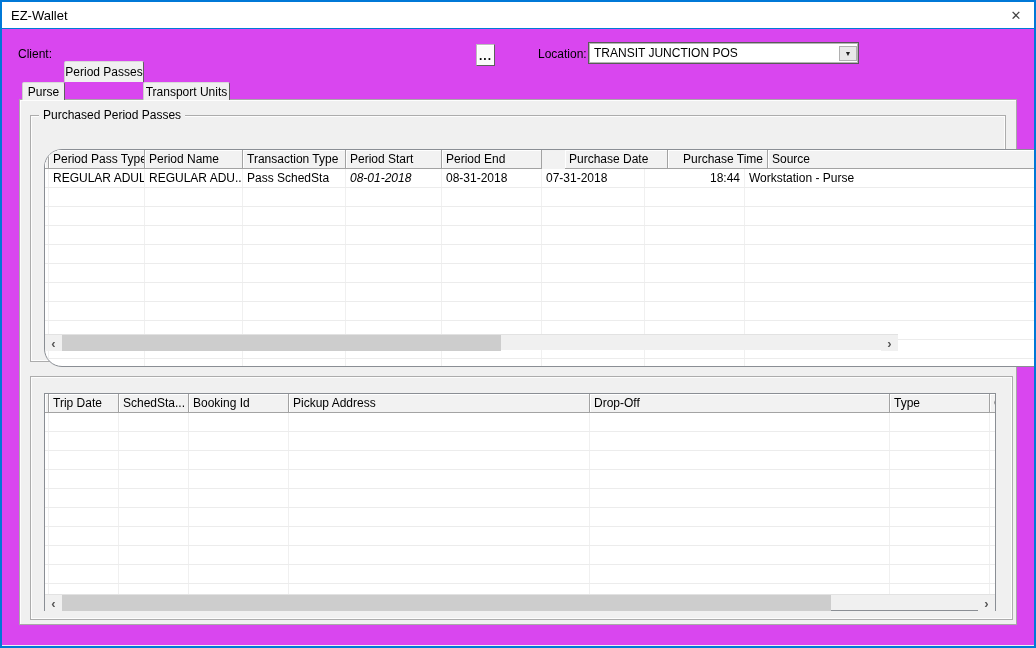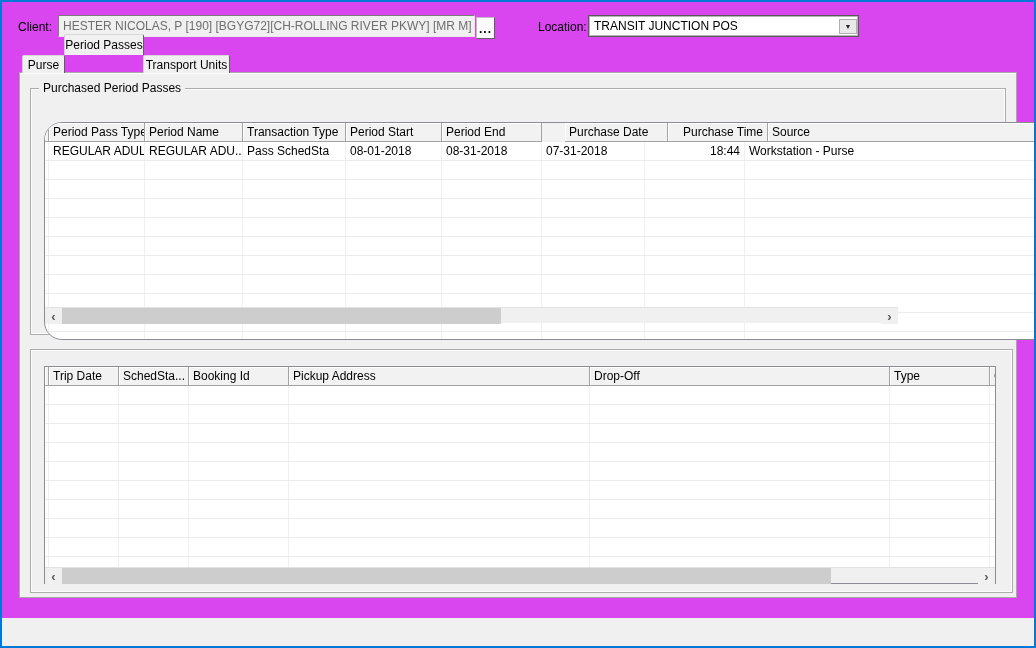--- a/index.html
+++ b/index.html
@@ -54,25 +54,30 @@
   .sb-btn.left { left:0; }
   .sb-btn.right { right:0; }
   .sb-thumb { position:absolute; top:0; height:16px; background:#CDCDCD; cursor:default; }
 
   .checkbox { position:absolute; width:13px; height:13px; background:#fff; border:1px solid #707070; }
 </style>
 </head>
 <body>
 
 <div class="window">
+  <div class="titlebar">
+    <span class="title">EZ-Wallet</span>
+    <span class="close-btn">
+        <span>✕</span>
+      </span>
+  </div>
 
   <div class="bodyarea">
 
     <span class="lbl" style="left:16px; top:18px;">Client:</span>
-    <div class="sunken-field" style="left:56px; top:13px; width:417px; height:22px;">HESTER NICOLAS, P [190] [BGYG72][CH-ROLLING RIVER PKWY] [MR M]</div>
     <div class="btn3d browse-btn" style="left:474px; top:15px; width:19px; height:22px;">
         <span>...</span>
       </div>
 
     <span class="lbl" style="left:536px; top:18px;">Location:</span>
     <div class="combo" style="left:586px; top:13px; width:271px; height:22px;">
       <span class="combo-text">TRANSIT JUNCTION POS</span>
       <span class="combo-arrow">▼</span>
     </div>
 
@@ -100,21 +105,21 @@
           <div class="lv-hcell" style="width: 100px;">Period End</div>
           <div class="lv-hcell" style="width: 103px; margin-left: 23px;">Purchase Date</div>
           <div class="lv-hcell r" style="width: 100px;">Purchase Time</div>
           <div class="lv-hcell grow">Source</div>
         </div>
         <div class="lv-rows">
           <div class="lv-row">
             <div class="lv-cell" style="width: 96px;">REGULAR ADULT</div>
             <div class="lv-cell" style="width: 98px;">REGULAR ADU...</div>
             <div class="lv-cell" style="width: 103px;">Pass SchedSta</div>
-            <div class="lv-cell" style="width: 96px;">08-01-2018</div>
+            <div class="lv-cell" style="width: 96px; font-style: italic;">08-01-2018</div>
             <div class="lv-cell" style="width: 100px;">08-31-2018</div>
             <div class="lv-cell" style="width: 103px;">07-31-2018</div>
             <div class="lv-cell r" style="width: 100px;">18:44</div>
             <div class="lv-cell grow">Workstation - Purse</div>
           </div>
           <div class="lv-row">
             <div class="lv-cell" style="width: 96px;"></div>
             <div class="lv-cell" style="width: 98px;"></div>
             <div class="lv-cell" style="width: 103px;"></div>
             <div class="lv-cell" style="width: 96px;"></div>

